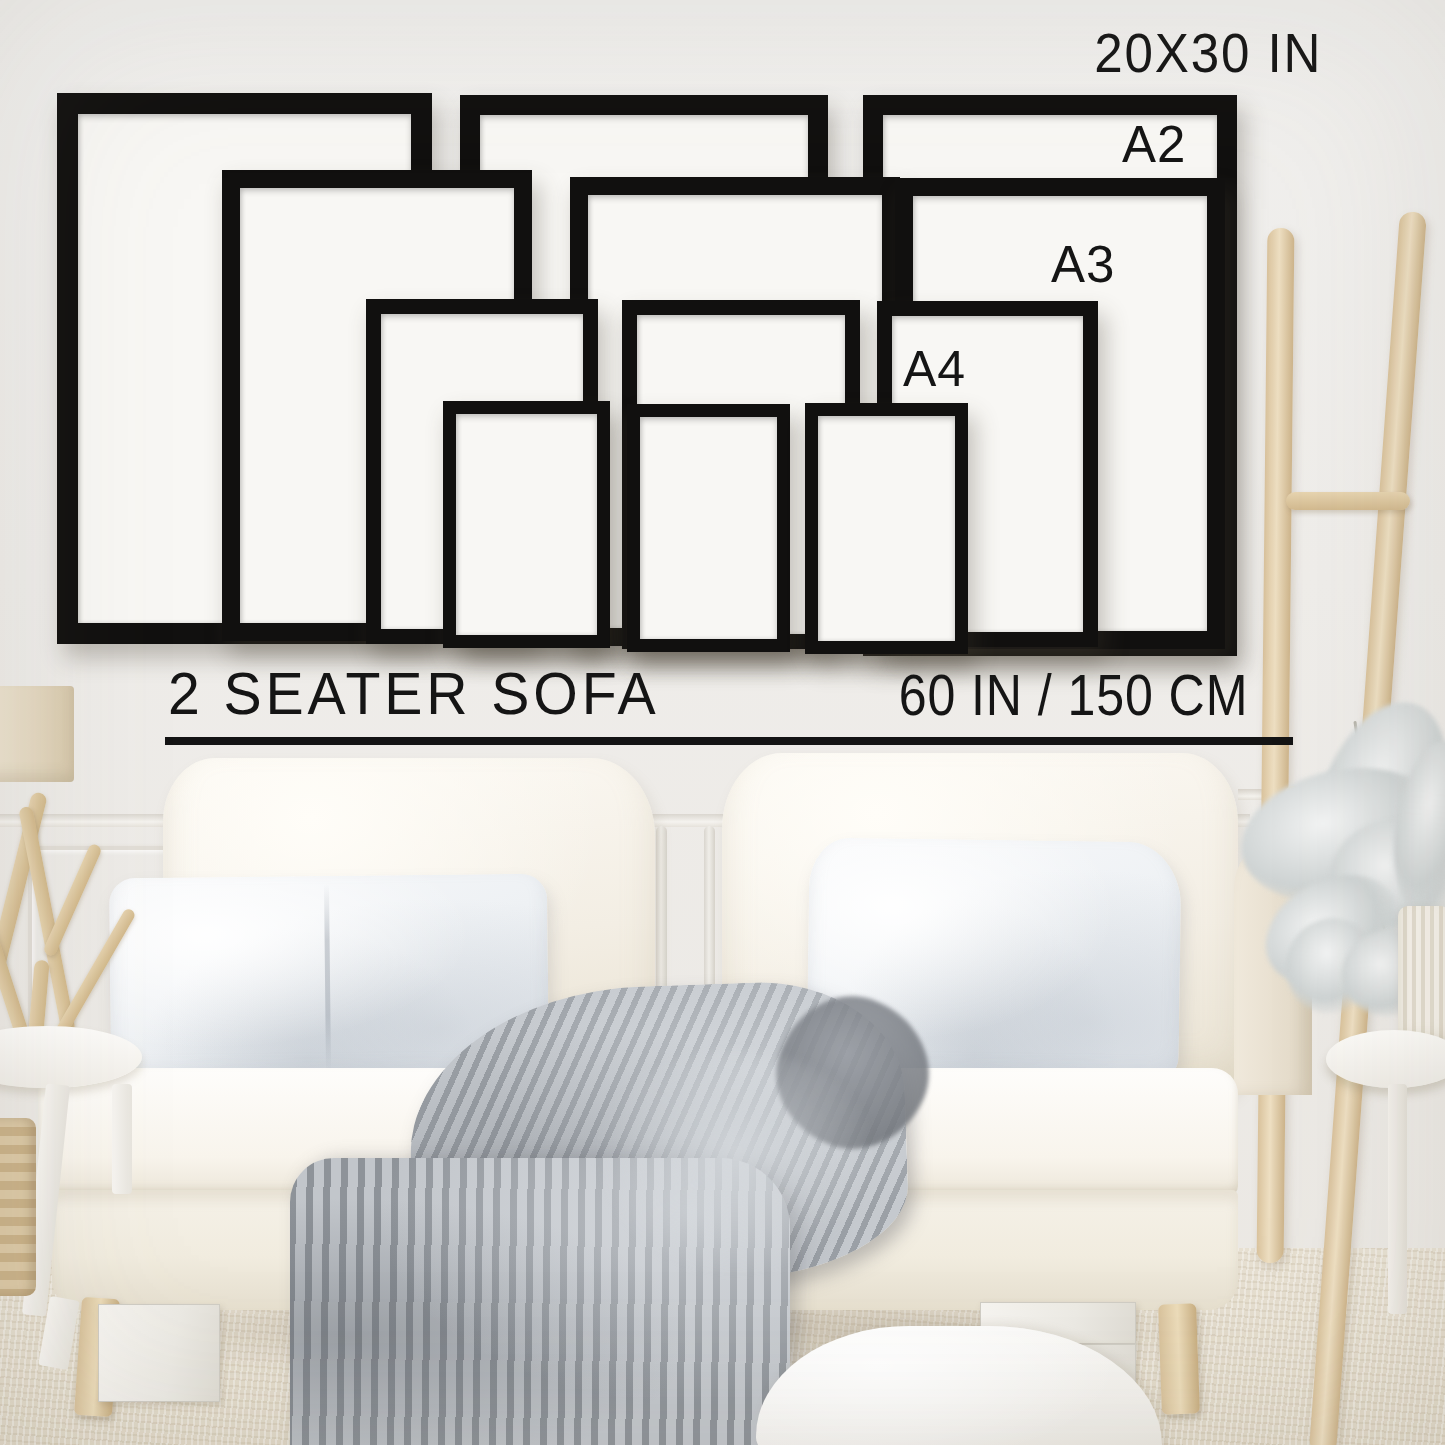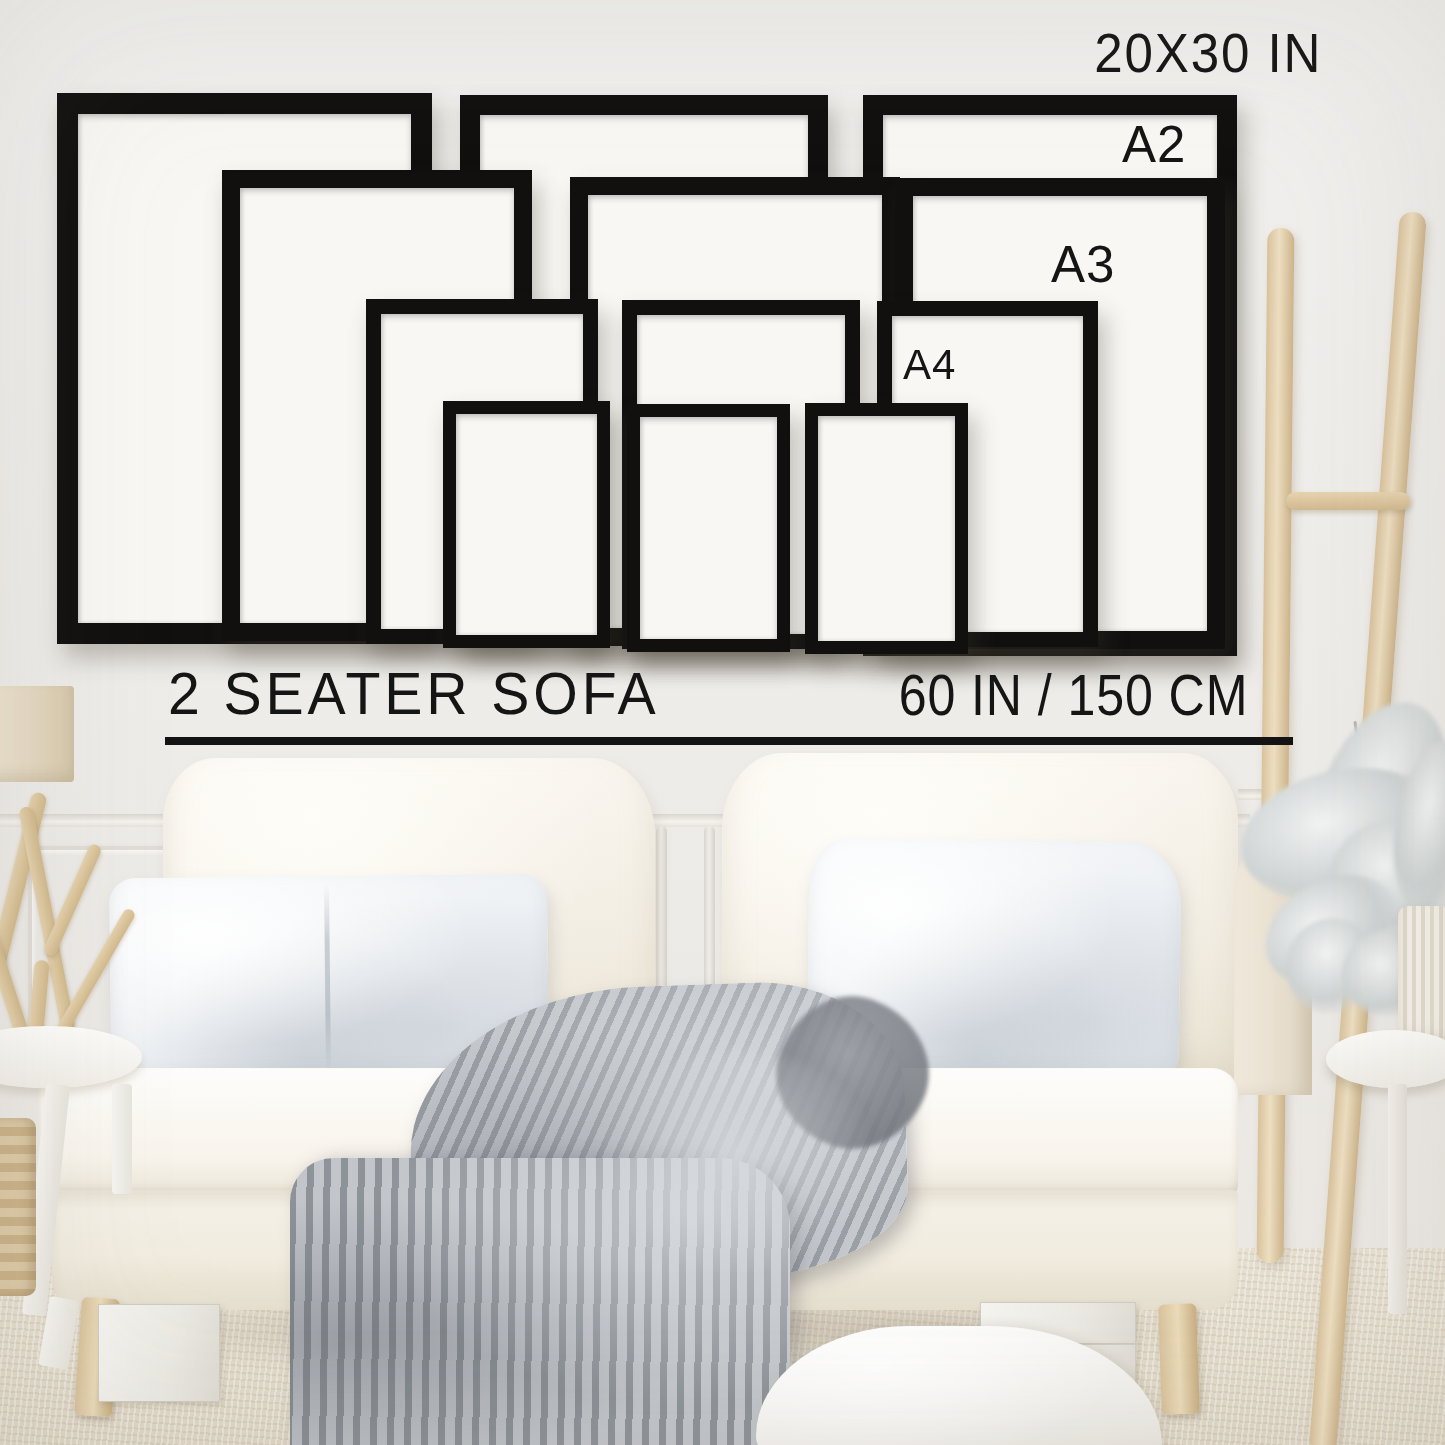--- a/index.html
+++ b/index.html
@@ -42,21 +42,21 @@
   .rung.r2{left:1284px;top:786px;width:100px;}
   
   #frames{position:absolute;inset:0;}
   .frame{position:absolute;border-style:solid;border-color:#11100f;background:#f8f7f4;
     box-shadow:7px 14px 22px rgba(70,62,50,.30), inset 0 3px 6px rgba(0,0,0,.20), inset 2px 0 4px rgba(0,0,0,.10);}
   
   .guide-label{position:absolute;line-height:1;font-weight:400;color:#151515;white-space:nowrap;}
   .lbl-top-size{right:123px;top:26px;font-size:55px;letter-spacing:2px;transform:scaleX(.93);transform-origin:right;}
   .lbl-a2{left:1122px;top:119px;font-size:51px;letter-spacing:1px;}
   .lbl-a3{left:1051px;top:239px;font-size:51px;letter-spacing:1px;}
-  .lbl-a4{left:903px;top:344px;font-size:42px;letter-spacing:1px;}
+  .lbl-a4{left:903px;top:344px;font-size:50px;letter-spacing:1px;}
   .lbl-sofa{left:168px;top:665px;font-size:59px;letter-spacing:4px;transform:scaleX(.97);transform-origin:left;}
   .lbl-width{right:197px;top:667px;font-size:57px;letter-spacing:1px;transform:scaleX(.88);transform-origin:right;}
   .size-underline{left:165px;top:737px;width:1128px;height:8px;background:#141414;}
   
   .back-cushion{background:
       radial-gradient(ellipse at 30% 18%,#fffdf8 0%,rgba(255,253,248,0) 60%),
       linear-gradient(175deg,#fbf8f2 0%,#f3eee4 55%,#e9e2d2 100%);
     box-shadow:inset 0 -22px 34px rgba(190,178,152,.28), 4px 8px 14px rgba(150,138,115,.18);}
   .back-cushion.left{left:163px;top:758px;width:492px;height:330px;border-radius:52px 64px 14px 14px / 64px 78px 14px 14px;}
   .back-cushion.right{left:722px;top:753px;width:516px;height:338px;border-radius:60px 56px 14px 14px / 76px 70px 14px 14px;}

